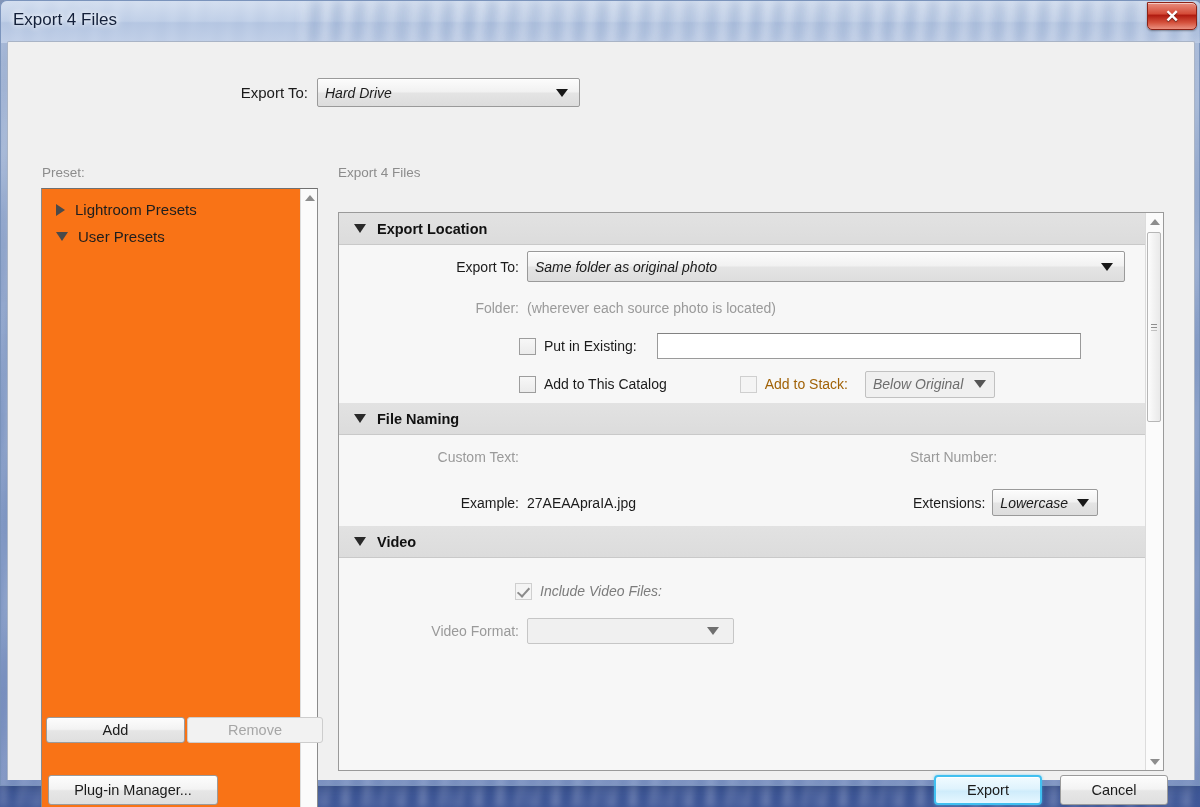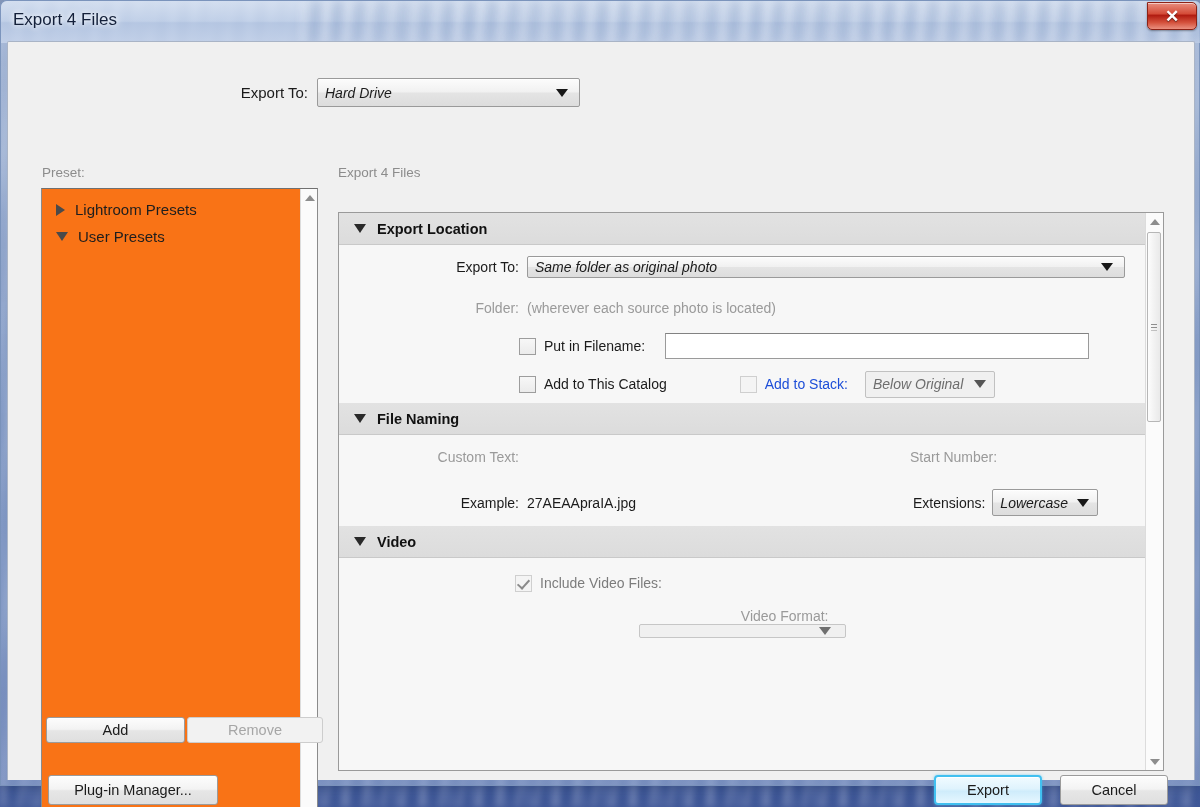--- a/index.html
+++ b/index.html
@@ -310,21 +310,21 @@
     width: 5px; height: 10px;
     border: solid #8a8a8a;
     border-width: 0 2px 2px 0;
     transform: rotate(42deg);
   }
   .cb-label {
     font-size: 14px; color: #1b1b1b;
     margin-left: 8px; white-space: nowrap;
     cursor: pointer;
   }
-  .cb-label.dim { color: #1d4ed8; cursor: default; }
+  .cb-label.dim { color: #a16207; cursor: default; }
 
   .textfield {
     box-sizing: border-box;
     background: #ffffff;
     border: 1px solid #9a9a9a;
     border-top-color: #828282;
     font-size: 14px; color: #1b1b1b;
     padding: 0 6px;
     outline: none;
     font-family: "Liberation Sans", sans-serif;
@@ -395,35 +395,35 @@
       <div id="main-panel">
         <div id="main-content">
 
           <div class="section-header">
             <span class="tri down"></span>
             <span class="section-title">Export Location</span>
           </div>
 
           <div class="row" style="height:43px;">
             <div class="lbl-right" style="width:180px;">Export To:</div>
-            <div class="combo" style="width:598px;height:22px;">
+            <div class="combo" style="width:598px;height:31px;">
               <span class="combo-text">Same folder as original photo</span>
               <span class="arrow"></span>
             </div>
           </div>
 
           <div class="row" style="height:39px;">
             <div class="lbl-right lbl-dim" style="width:180px;">Folder:</div>
             <div style="font-size:14px;" class="lbl-dim">(wherever each source photo is located)</div>
           </div>
 
           <div class="row" style="height:38px;">
             <div style="width:180px;"></div>
             <div class="cb"></div>
-            <span class="cb-label">Put in Filename:</span>
+            <span class="cb-label">Put in Existing:</span>
             <input class="textfield" style="width: 424px; height: 26px; margin-left: 20px;" value="">
           </div>
 
           <div class="row" style="height:38px;">
             <div style="width:180px;"></div>
             <div class="cb"></div>
             <span class="cb-label">Add to This Catalog</span>
             <div class="cb dim" style="margin-left:73px;"></div>
             <span class="cb-label dim">Add to Stack:</span>
             <div class="combo disabled" style="width:130px;height:27px;margin-left:17px;">
@@ -452,27 +452,27 @@
               <span class="combo-text">Lowercase</span>
               <span class="arrow" style="margin-right:8px;"></span>
             </div>
           </div>
 
           <div class="section-header">
             <span class="tri down"></span>
             <span class="section-title">Video</span>
           </div>
 
-          <div class="row" style="height:50px;padding-top:0;">
+          <div class="row" style="height:50px;padding-top:8px;font-style:italic;">
             <div style="width:176px;"></div>
             <div class="cb dim checked"></div>
             <span class="cb-label dim" style="color:#7c7c7c;">Include Video Files:</span>
           </div>
 
-          <div class="row" style="height:30px;flex-direction:column;">
+          <div class="row" style="height:30px;">
             <div class="lbl-right lbl-dim" style="width:180px;">Video Format:</div>
             <div class="combo flat" style="width:207px;height:26px;">
               <span class="combo-text"></span>
               <span class="arrow" style="margin-right:14px;"></span>
             </div>
           </div>
 
         </div>
 
         <div class="vscroll" style="width:18px;">

